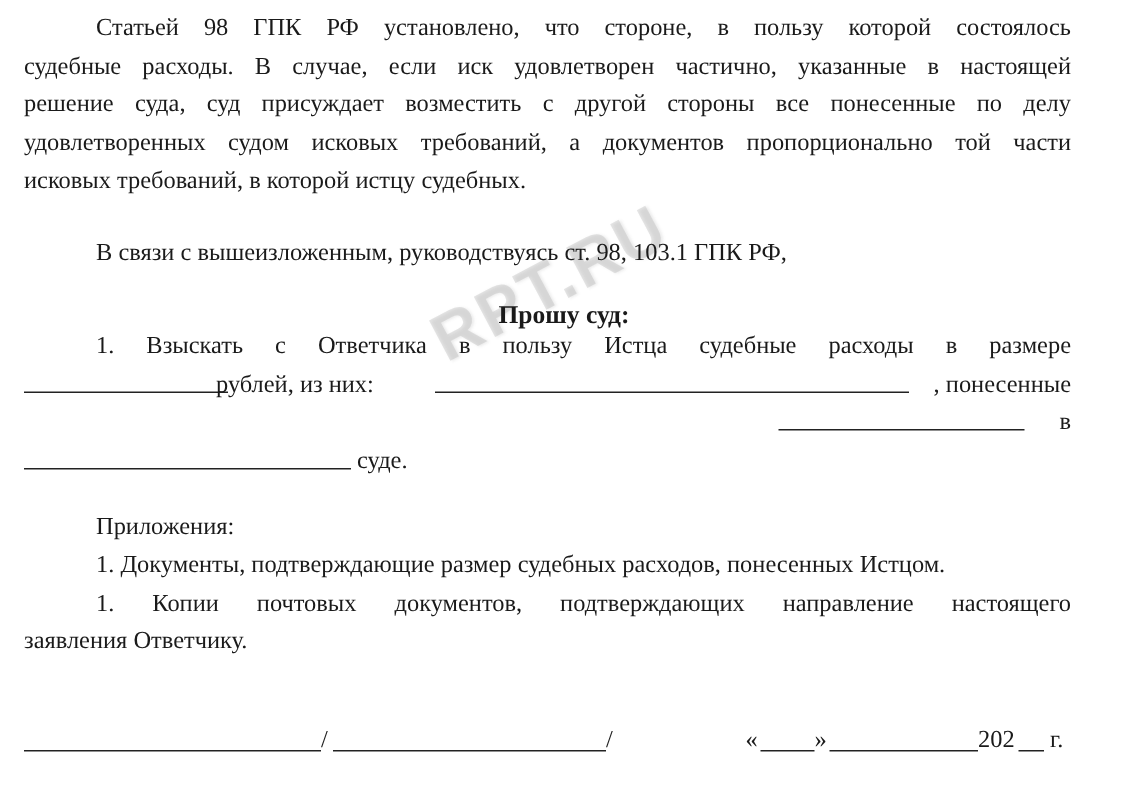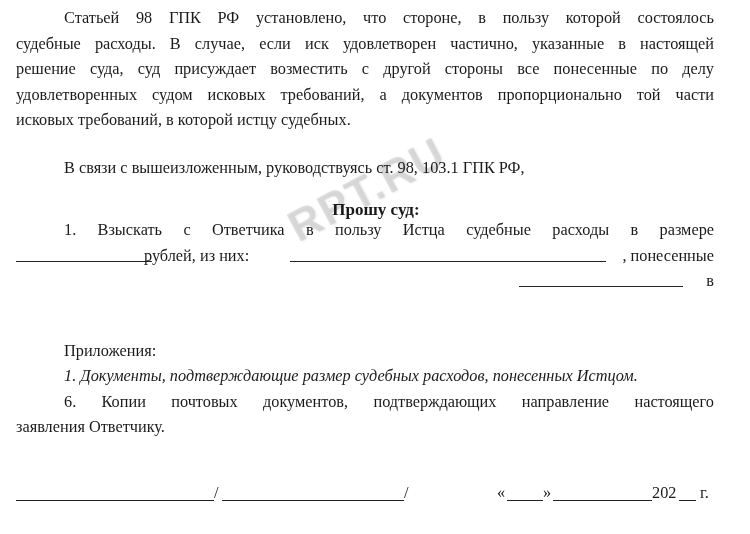--- a/index.html
+++ b/index.html
@@ -96,26 +96,30 @@
       <span class="sig-text" style="left:128px; top:0;">рублей, из них:</span>
       <span class="blank" style="position:absolute; left:274px; top:4px; width:316px;"></span>
       <span class="sig-text" style="right:0; top:0;">, понесенные</span>
     </div>
 
     <div style="position:relative; height:25.6px;">
       <span class="blank" style="position:absolute; left:503px; top:4px; width:164px;"></span>
       <span class="sig-text" style="right:0; top:0;">в</span>
     </div>
 
+    <div style="position:relative; height:25.6px;">
+      <span class="blank" style="position:absolute; left:0; top:4px; width:218px;"></span>
+      <span class="sig-text" style="left:222px; top:0;">суде.</span>
+    </div>
   </div>
 
   <div class="abs" style="top:338px; left:48px;">Приложения:</div>
   <div style="position:absolute; top:363px; left:0; width:698px;">
-    <span class="line-left" style="padding-left:48px;font-style:italic;">1. Документы, подтверждающие размер судебных расходов, понесенных Истцом.</span>
-    <span class="line-justify" style="padding-left:48px;">6. Копии почтовых документов, подтверждающих направление настоящего</span>
+    <span class="line-left" style="padding-left:48px;">1. Документы, подтверждающие размер судебных расходов, понесенных Истцом.</span>
+    <span class="line-justify" style="padding-left:48px;">1. Копии почтовых документов, подтверждающих направление настоящего</span>
     <span class="line-left">заявления Ответчику.</span>
   </div>
 
   <div style="position:absolute; top:480px; left:0; width:698px; height:30px;">
     <div class="sig-line" style="left:0; top:20px; width:198px;"></div>
     <span class="sig-text" style="left:198px; top:0;">/</span>
     <div class="sig-line" style="left:206px; top:20px; width:182px;"></div>
     <span class="sig-text" style="left:388px; top:0;">/</span>
 
     <span class="sig-text" style="left:481px; top:0;">«</span>

